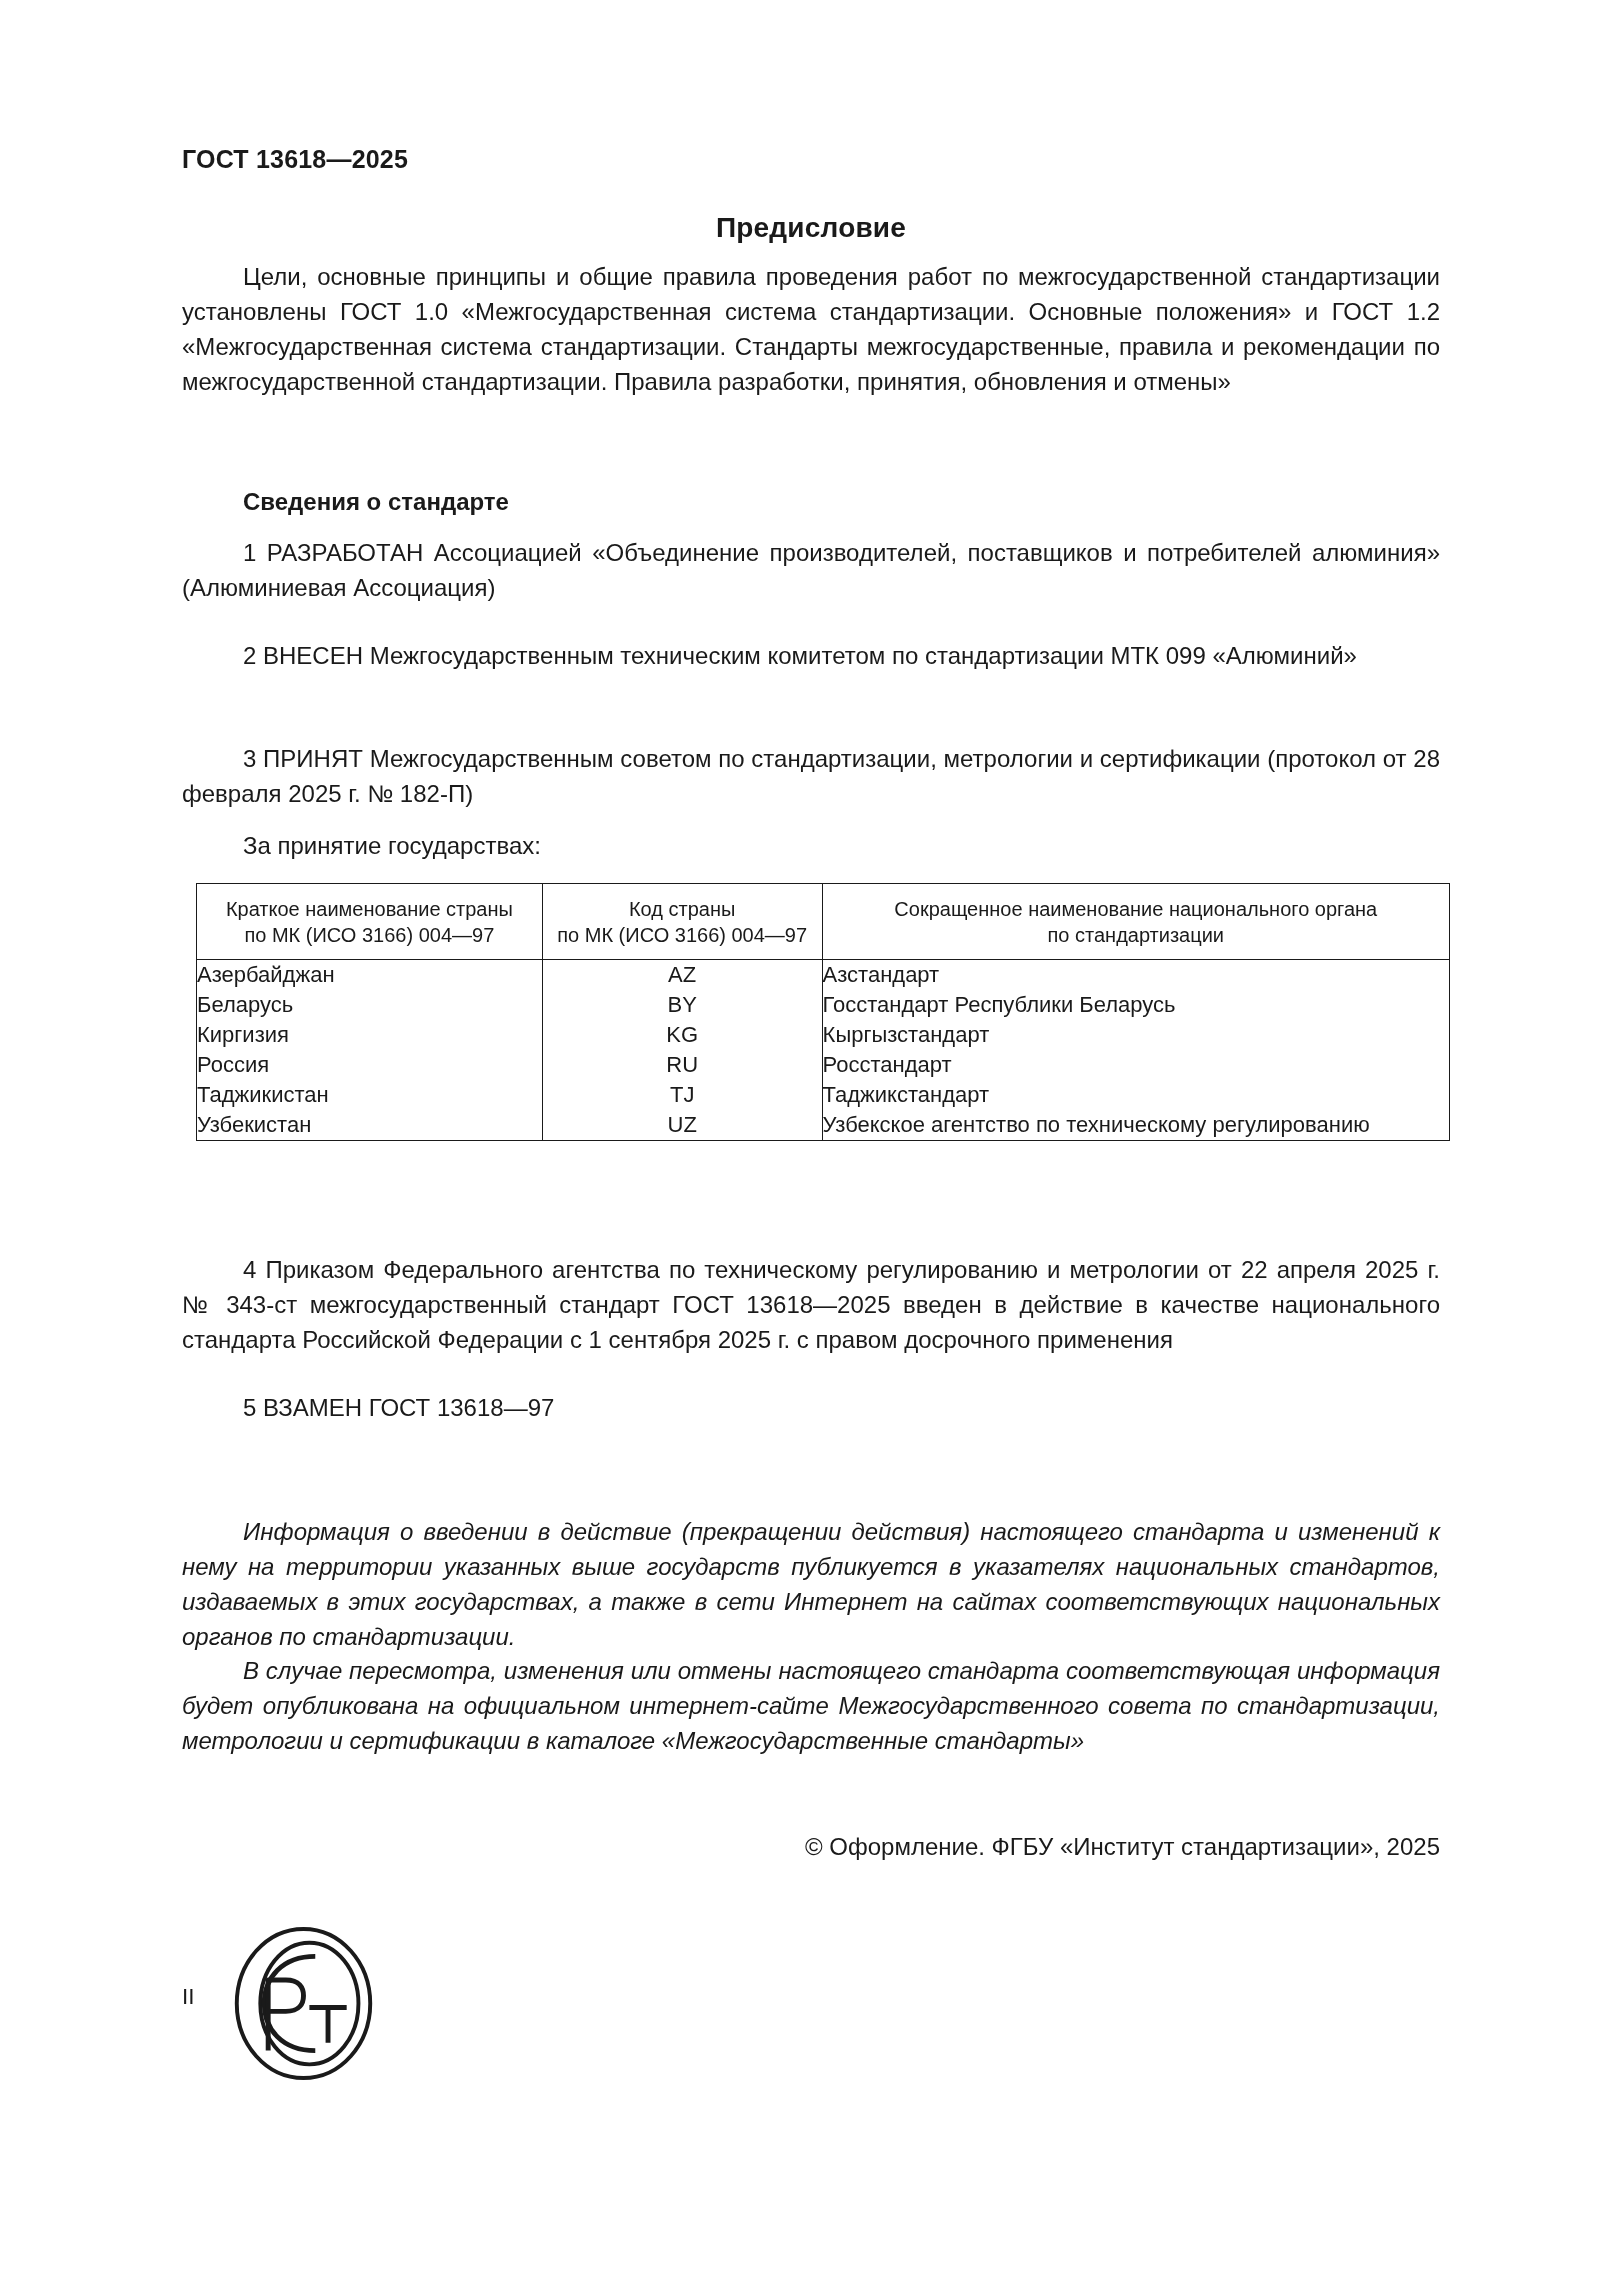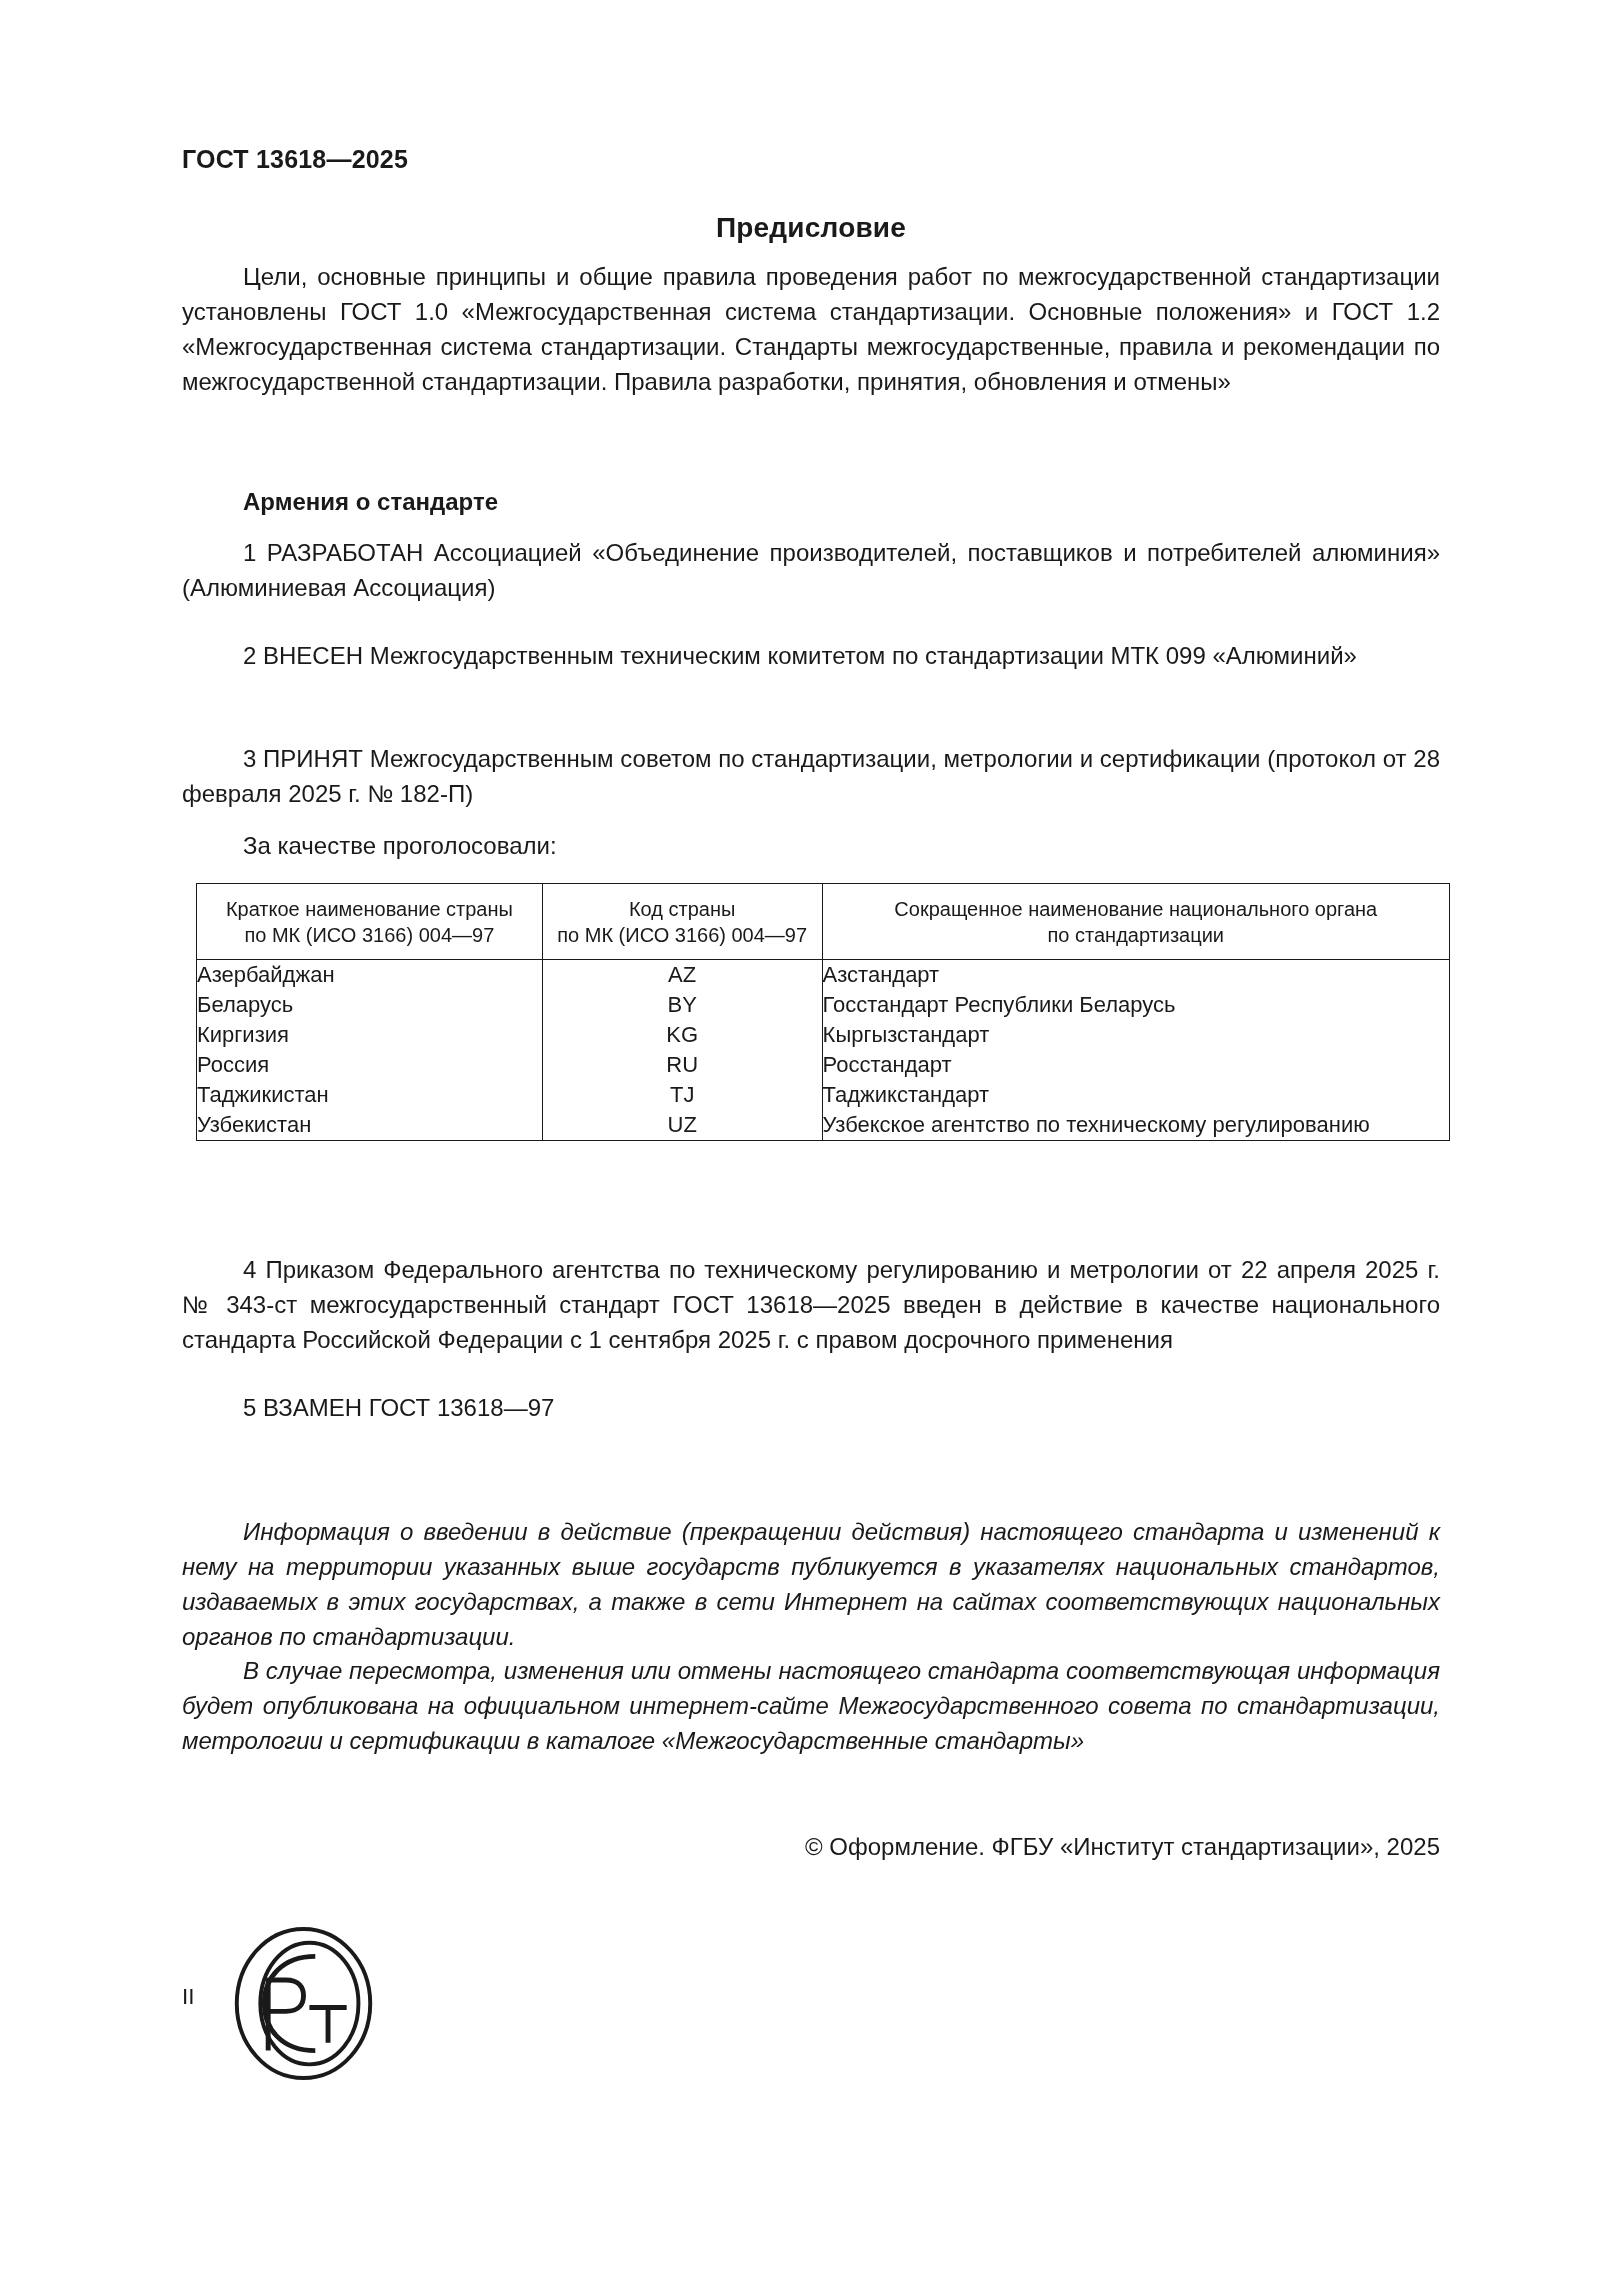--- a/index.html
+++ b/index.html
@@ -130,29 +130,29 @@
 <body>
 
 <div class="page">
 
   <div class="running-head">ГОСТ 13618—2025</div>
 
   <div class="doc-title">Предисловие</div>
 
   <div class="block indent" style="top:259px;">Цели, основные принципы и общие правила проведения работ по межгосударственной стандартизации установлены ГОСТ 1.0 «Межгосударственная система стандартизации. Основные положения» и ГОСТ 1.2 «Межгосударственная система стандартизации. Стандарты межгосударственные, правила и рекомендации по межгосударственной стандартизации. Правила разработки, принятия, обновления и отмены»</div>
 
-  <div class="block bold indent no-just" style="top:484px;">Армения о стандарте</div>
+  <div class="block bold indent no-just" style="top:484px;">Сведения о стандарте</div>
 
   <div class="block indent" style="top:535px;">1 РАЗРАБОТАН Ассоциацией «Объединение производителей, поставщиков и потребителей алюминия» (Алюминиевая Ассоциация)</div>
 
   <div class="block indent" style="top:638px;">2 ВНЕСЕН Межгосударственным техническим комитетом по стандартизации МТК 099 «Алюминий»</div>
 
   <div class="block indent" style="top:741px;">3 ПРИНЯТ Межгосударственным советом по стандартизации, метрологии и сертификации (протокол от 28 февраля 2025 г. № 182-П)</div>
 
-  <div class="block indent no-just" style="top:828px;">За качестве проголосовали:</div>
+  <div class="block indent no-just" style="top:828px;">За принятие государствах:</div>
 
   <table class="vote-table">
     <thead>
       <tr>
         <td class="col-a">
           <div>Краткое наименование страны</div>
           <div>по МК (ИСО 3166) 004—97</div>
         </td>
         <td class="col-b">
           <div>Код страны</div>

